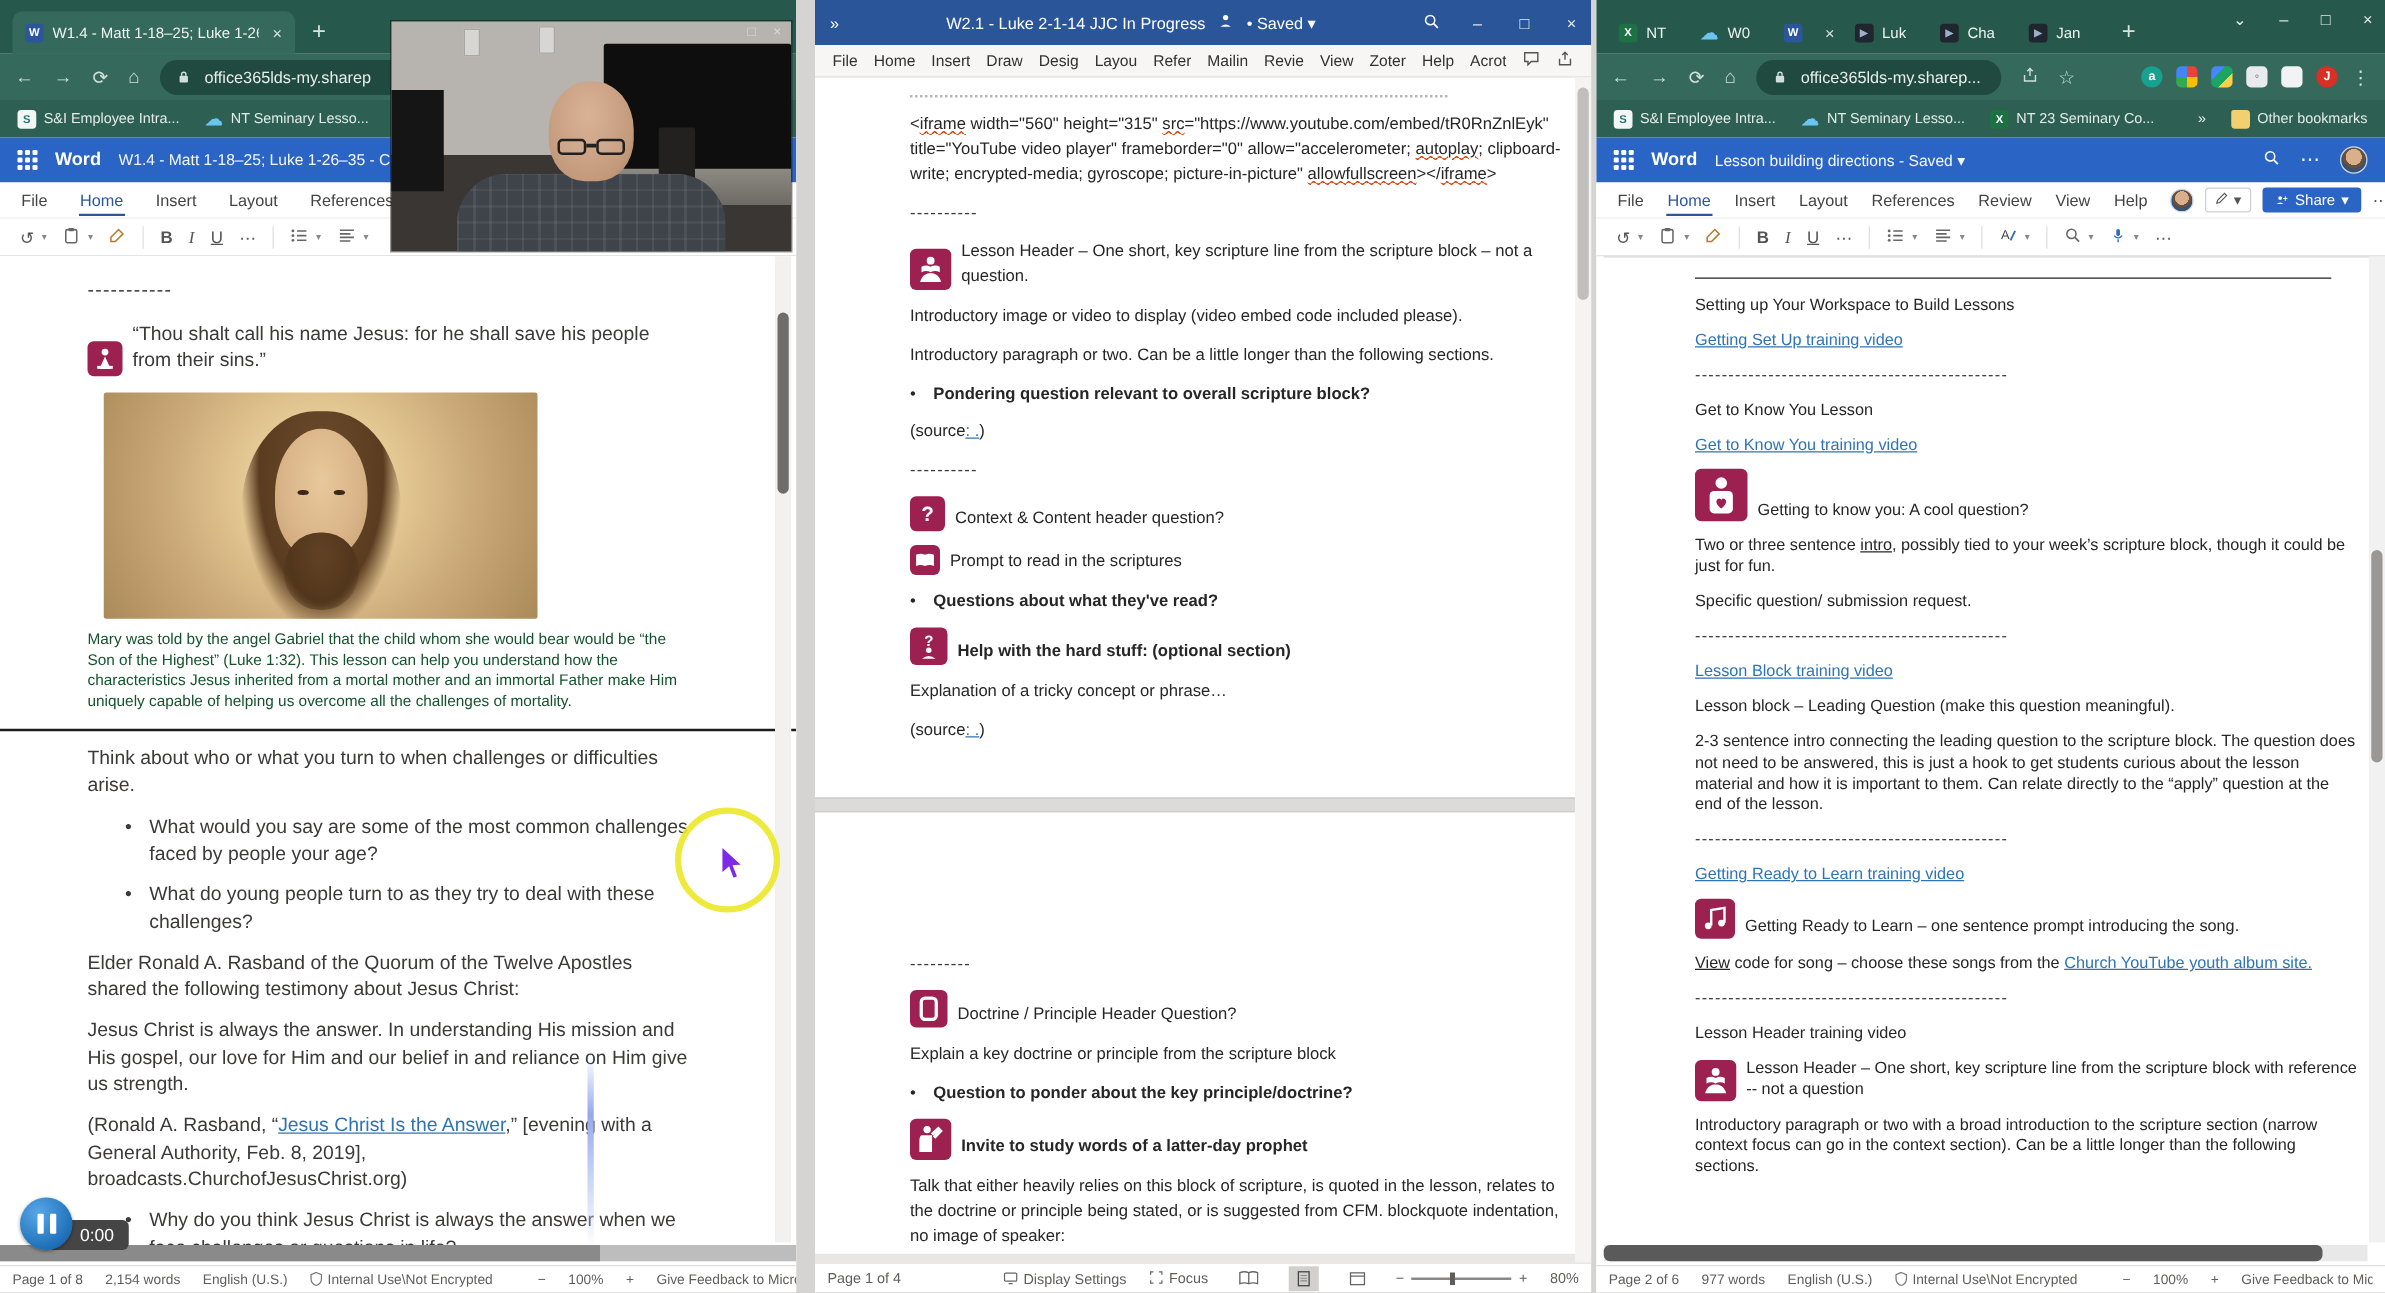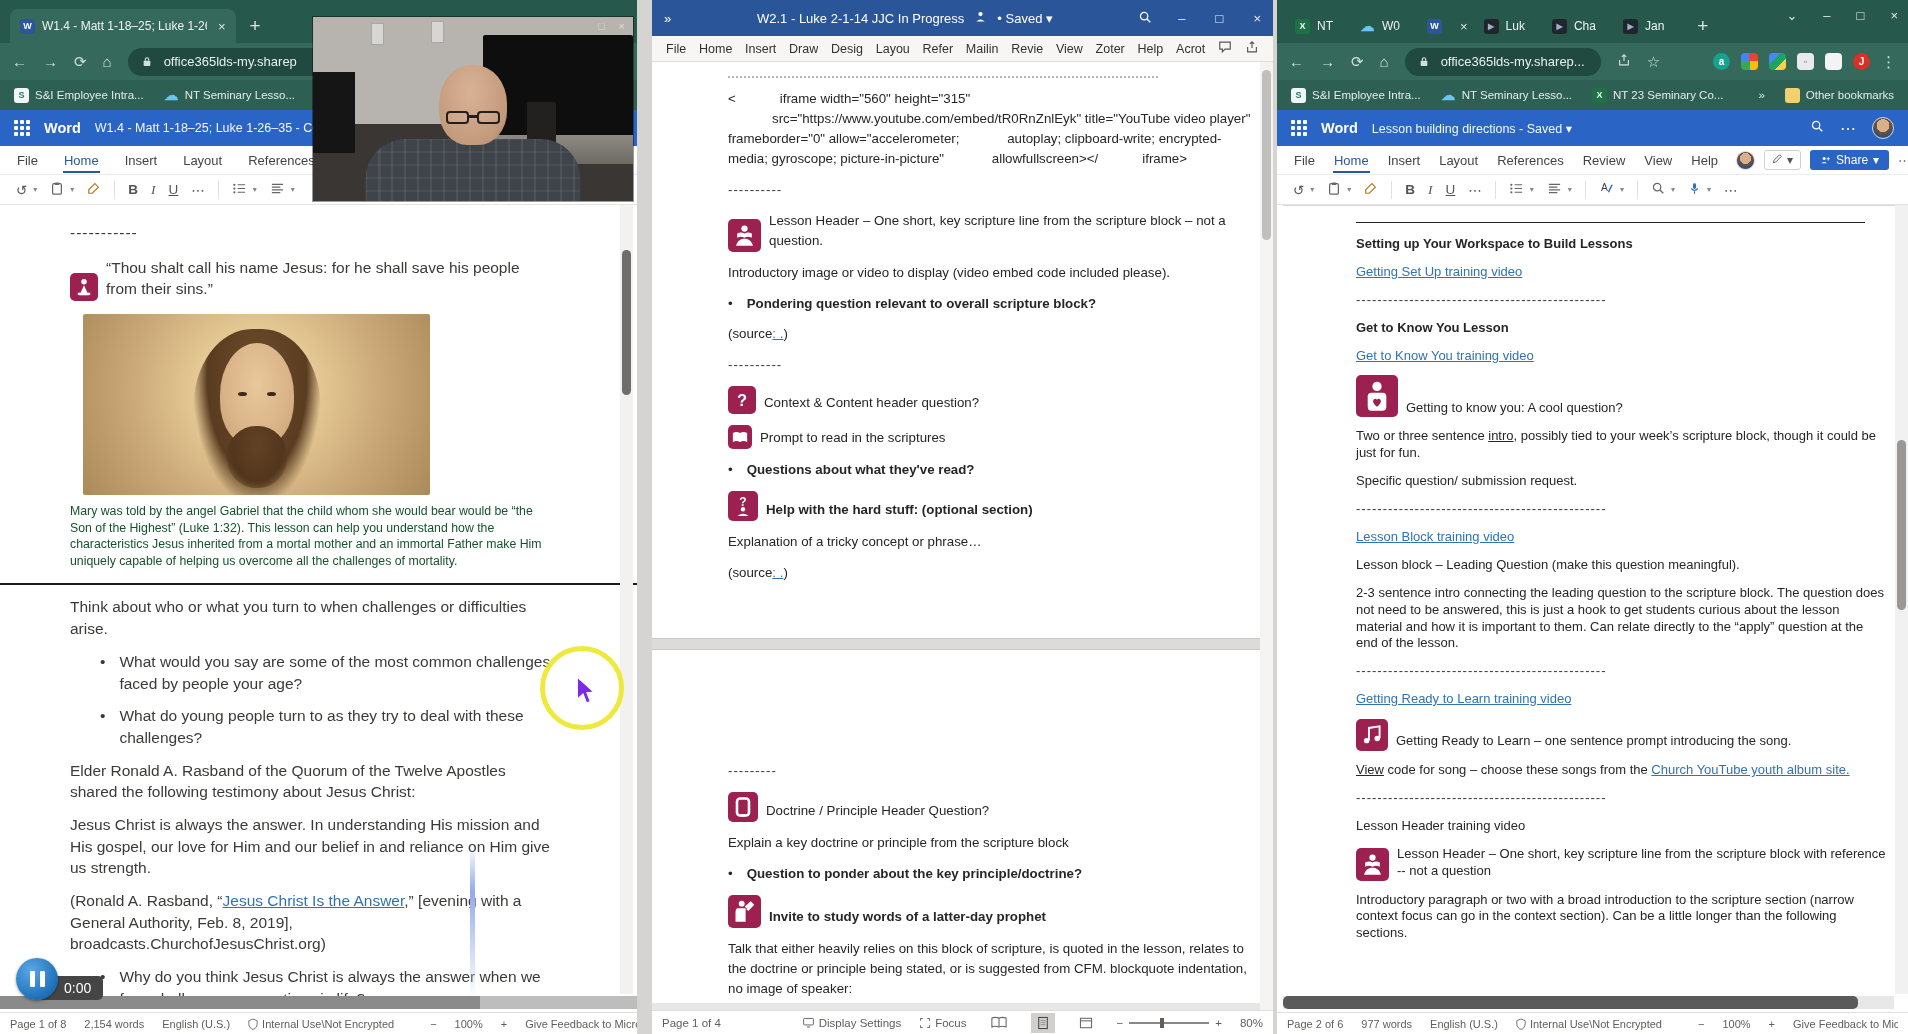--- a/index.html
+++ b/index.html
@@ -52,37 +52,37 @@
   .toolrow .sep { width:1px; height:18px; background:#e0e0e0; }
   .tbold { font-weight:bold; } .tital { font-style:italic; font-family:"Liberation Serif",serif; } .tund { text-decoration:underline; }
   .dd { font-size:8px; color:#888; margin-left:-7px; }
 
   
   .docarea { position:absolute; left:0; right:0; background:#fff; overflow:hidden; }
   .docarea-left { top:205px; bottom:38px; padding:6px 20px 0 70px; }
   .doc-left { width:482px; font-size:15.5px; line-height:1.4; color:#3b3a39; }
   .dp { margin:11px 0; }
   .dp.caption { font-size:12.3px; line-height:1.35; color:#14532d; margin-top:8px; }
-  .dp.b { font-weight:bold; }
+  .dp.b { font-weight:normal; }
   .dbullet { display:flex; gap:14px; margin:11px 0 11px 30px; }
   .dbullet.b .btx { font-weight:bold; }
   .dbullet .dot { flex:0 0 auto; }
   .ddashes { margin:11px 0; letter-spacing:1px; color:#3b3a39; }
   .dline { border-top:2px solid #1c1c1c; margin:14px 0 10px -70px; width:637px; }
   .dlongline { border-top:1.6px solid #222; margin:13px 0; width:96%; }
   .diconline { display:flex; align-items:flex-end; gap:8px; margin:13px 0; }
   .diconline.b .itx { font-weight:bold;text-align:center; }
   .diconline .itx { padding-bottom:1px; }
   .micon { background:#9c2150; border-radius:5px; display:inline-flex; flex:0 0 auto; padding:3px; }
   .micon svg { width:100%; height:100%; }
   .dclip { height:10px; border-bottom:2px dotted #9a9a9a; width:430px; opacity:.7; margin-bottom:6px; }
   .s-b { font-weight:bold; }
   .s-link { color:#2e74b5; text-decoration:underline; }
   .s-u { text-decoration:underline; }
-  .s-squig { text-decoration-style:wavy; text-decoration-color:#d83b01; text-decoration-thickness:1px;margin-left:44px; }
+  .s-squig { text-decoration:underline; text-decoration-style:wavy; text-decoration-color:#d83b01; text-decoration-thickness:1px; }
   .code { max-width:560px; }
 
   
   .jesus { position:relative; width:347px; height:181px; margin:10px 0 4px 13px; overflow:hidden; border-radius:2px;
     background:radial-gradient(circle at 50% 42%, #f4e4b4 0%, #e6cb96 28%, #caa878 62%, #ab8a5a 100%); }
   .j-hair { position:absolute; left:50%; top:8%; width:128px; height:175px; transform:translateX(-50%);
     background:radial-gradient(ellipse at 50% 28%, #6d4c2c 0%, #5a3c20 55%, rgba(90,60,32,0) 72%); border-radius:46%; }
   .j-face { position:absolute; left:50%; top:16%; width:74px; height:104px; transform:translateX(-50%);
     background:radial-gradient(ellipse at 50% 40%, #e8c89c 0%, #d9b488 60%, #c5a071 100%); border-radius:50% 50% 44% 44%; }
   .j-beard { position:absolute; left:50%; top:62%; width:60px; height:62px; transform:translateX(-50%);
@@ -381,20 +381,21 @@
             <span class="micon" style="width: 33px; height: 33px;">
               <svg viewBox="0 0 24 24">
                 <circle cx="12" cy="5.8" r="2.8" fill="#fff"></circle>
                 <path d="M4.5 21 C6 16 9 14.8 12 14.8 C15 14.8 18 16 19.5 21 Z" fill="#fff"></path>
                 <path d="M5.5 10.2 Q8.8 8.4 12 10.2 Q15.2 8.4 18.5 10.2 L18.5 14 Q15.2 12.2 12 14 Q8.8 12.2 5.5 14 Z" fill="#fff"></path>
               </svg>
             </span>
             <span class="itx">Lesson Header – One short, key scripture line from the scripture block – not a question.</span>
           </div>
           <div class="dp">Introductory image or video to display (video embed code included please).</div>
+          <div class="dp">Introductory paragraph or two. Can be a little longer than the following sections.</div>
           <div class="dbullet b">
             <span class="dot">•</span>
             <span class="btx">Pondering question relevant to overall scripture block?</span>
           </div>
           <div class="dp"><span>(source</span><span class="s-link">: .</span><span>)</span></div>
           <div class="ddashes">----------</div>
           <div class="diconline">
             <span class="micon" style="width: 28px; height: 28px;">
               <svg viewBox="0 0 24 24">
                 <text x="12" y="18.5" font-size="18" font-weight="bold" text-anchor="middle" font-family="Liberation Sans, sans-serif" fill="#fff">?</text>

